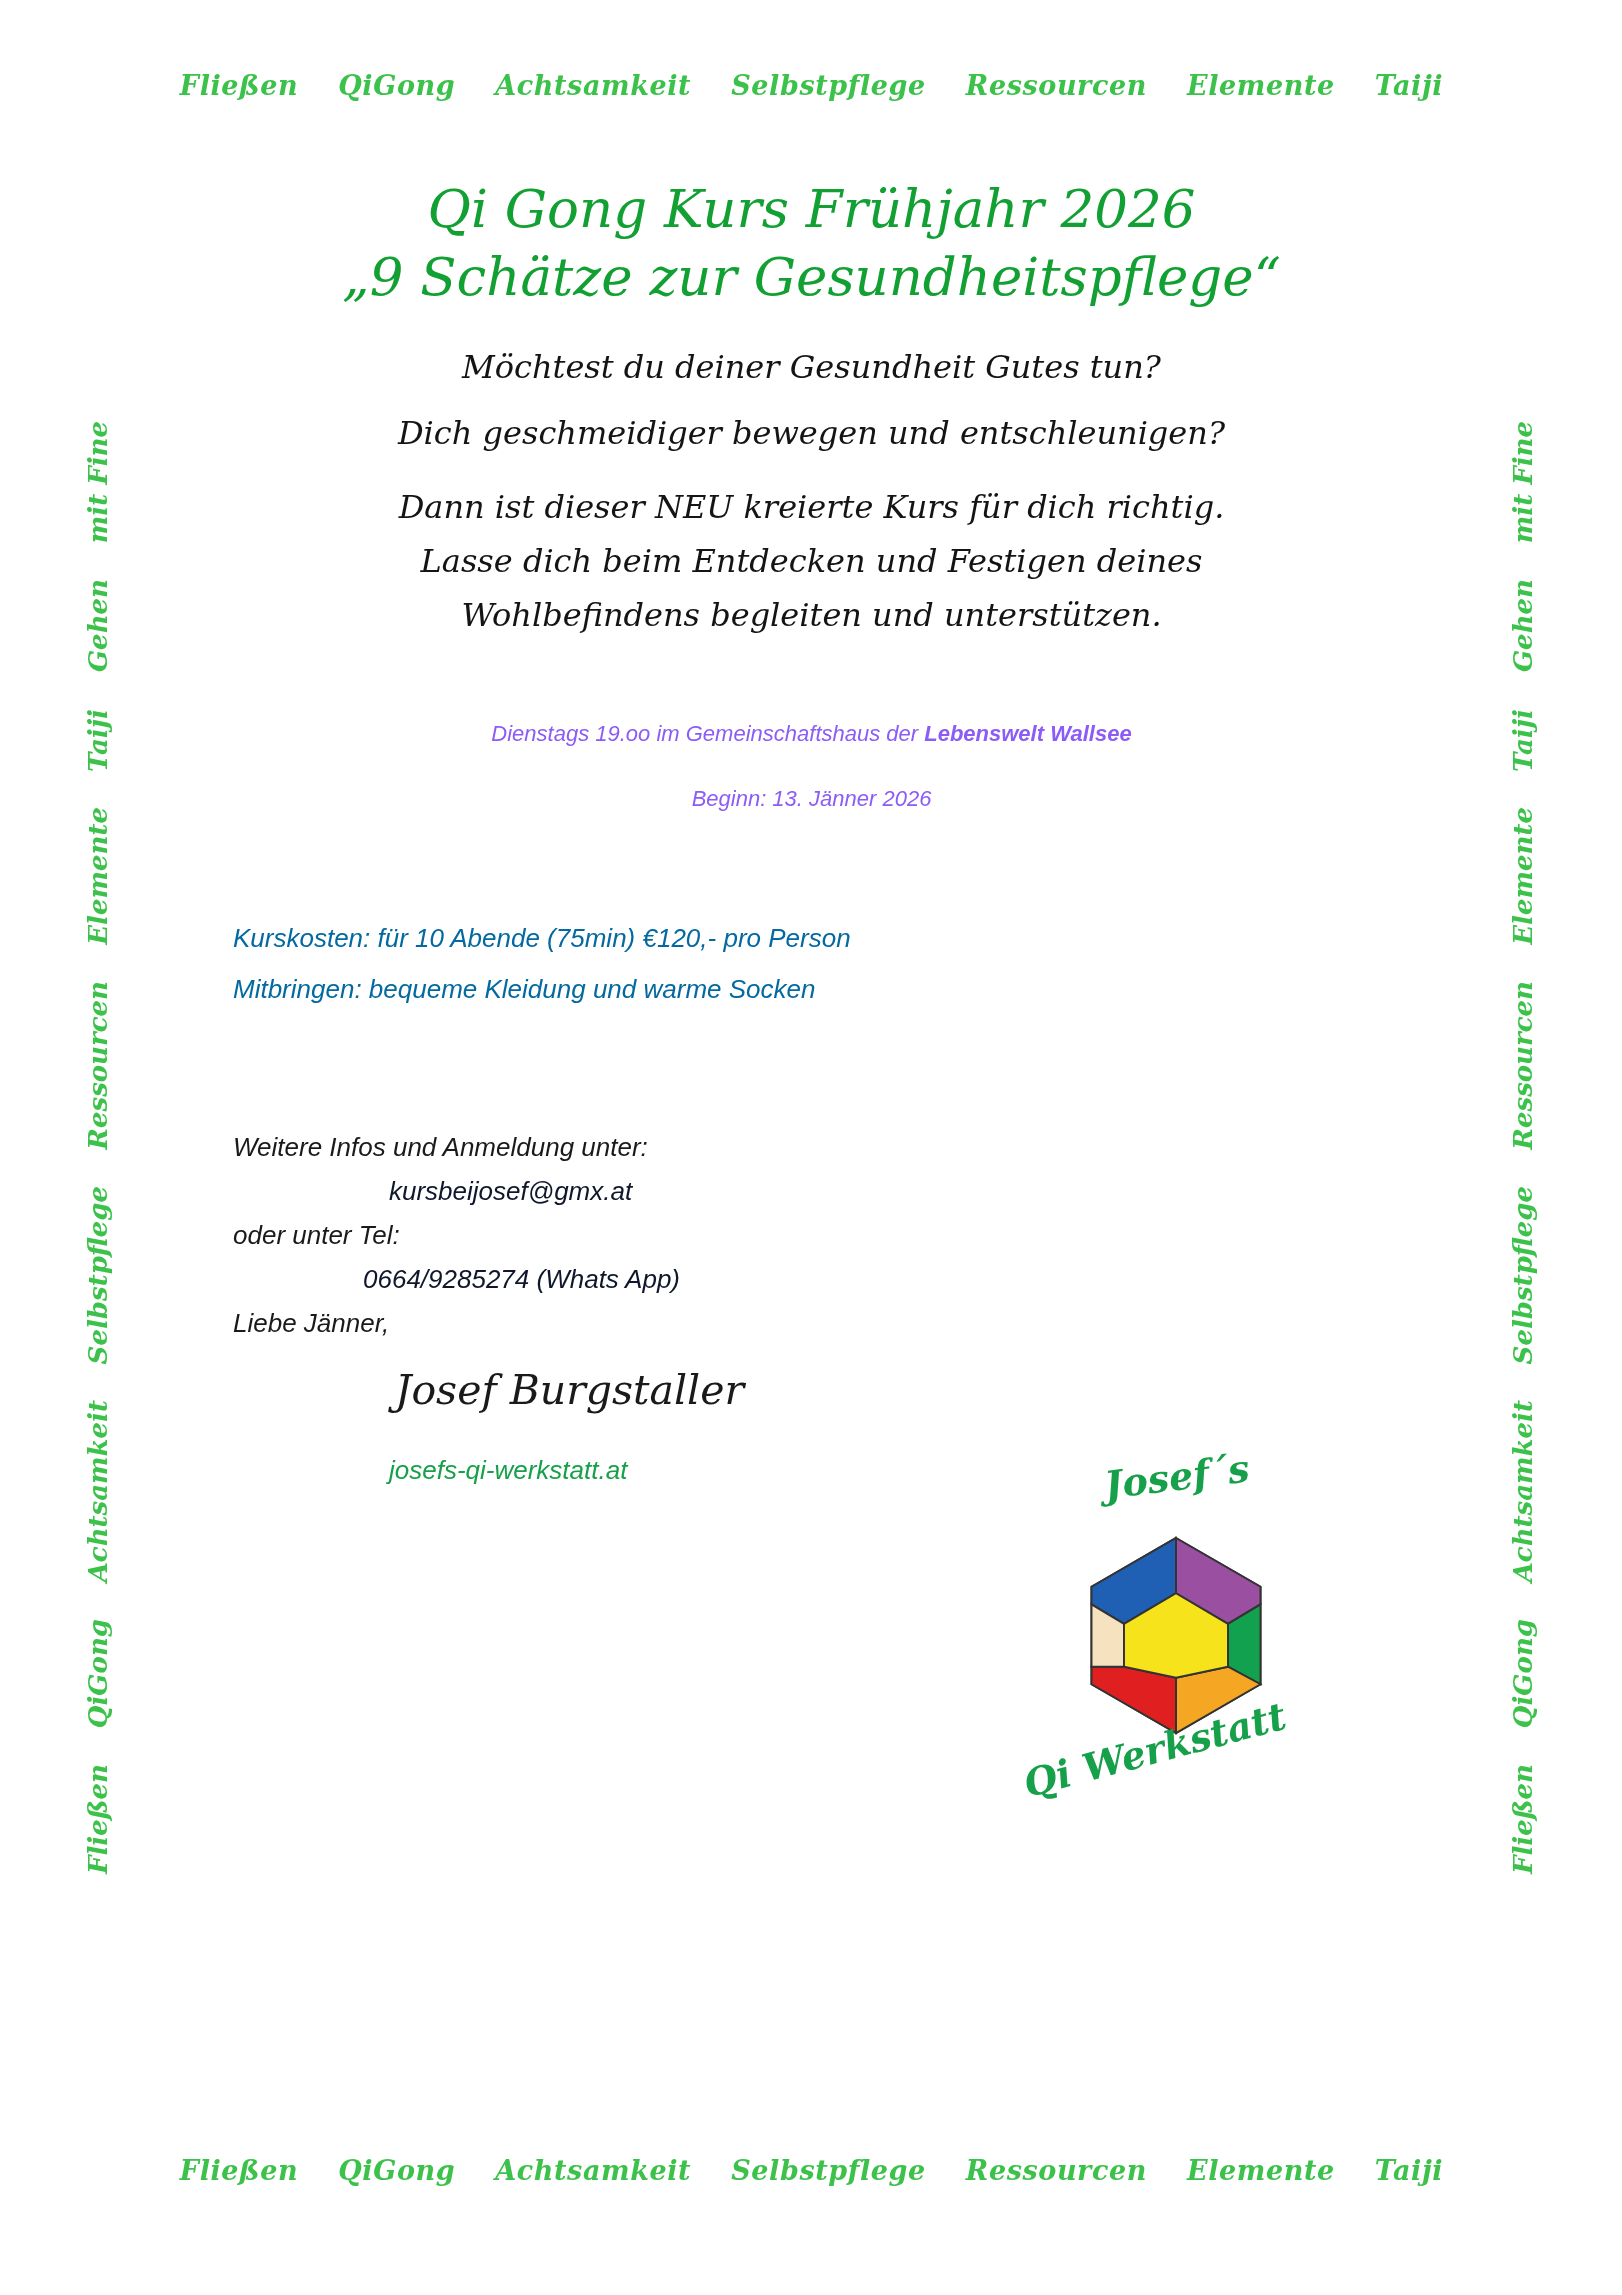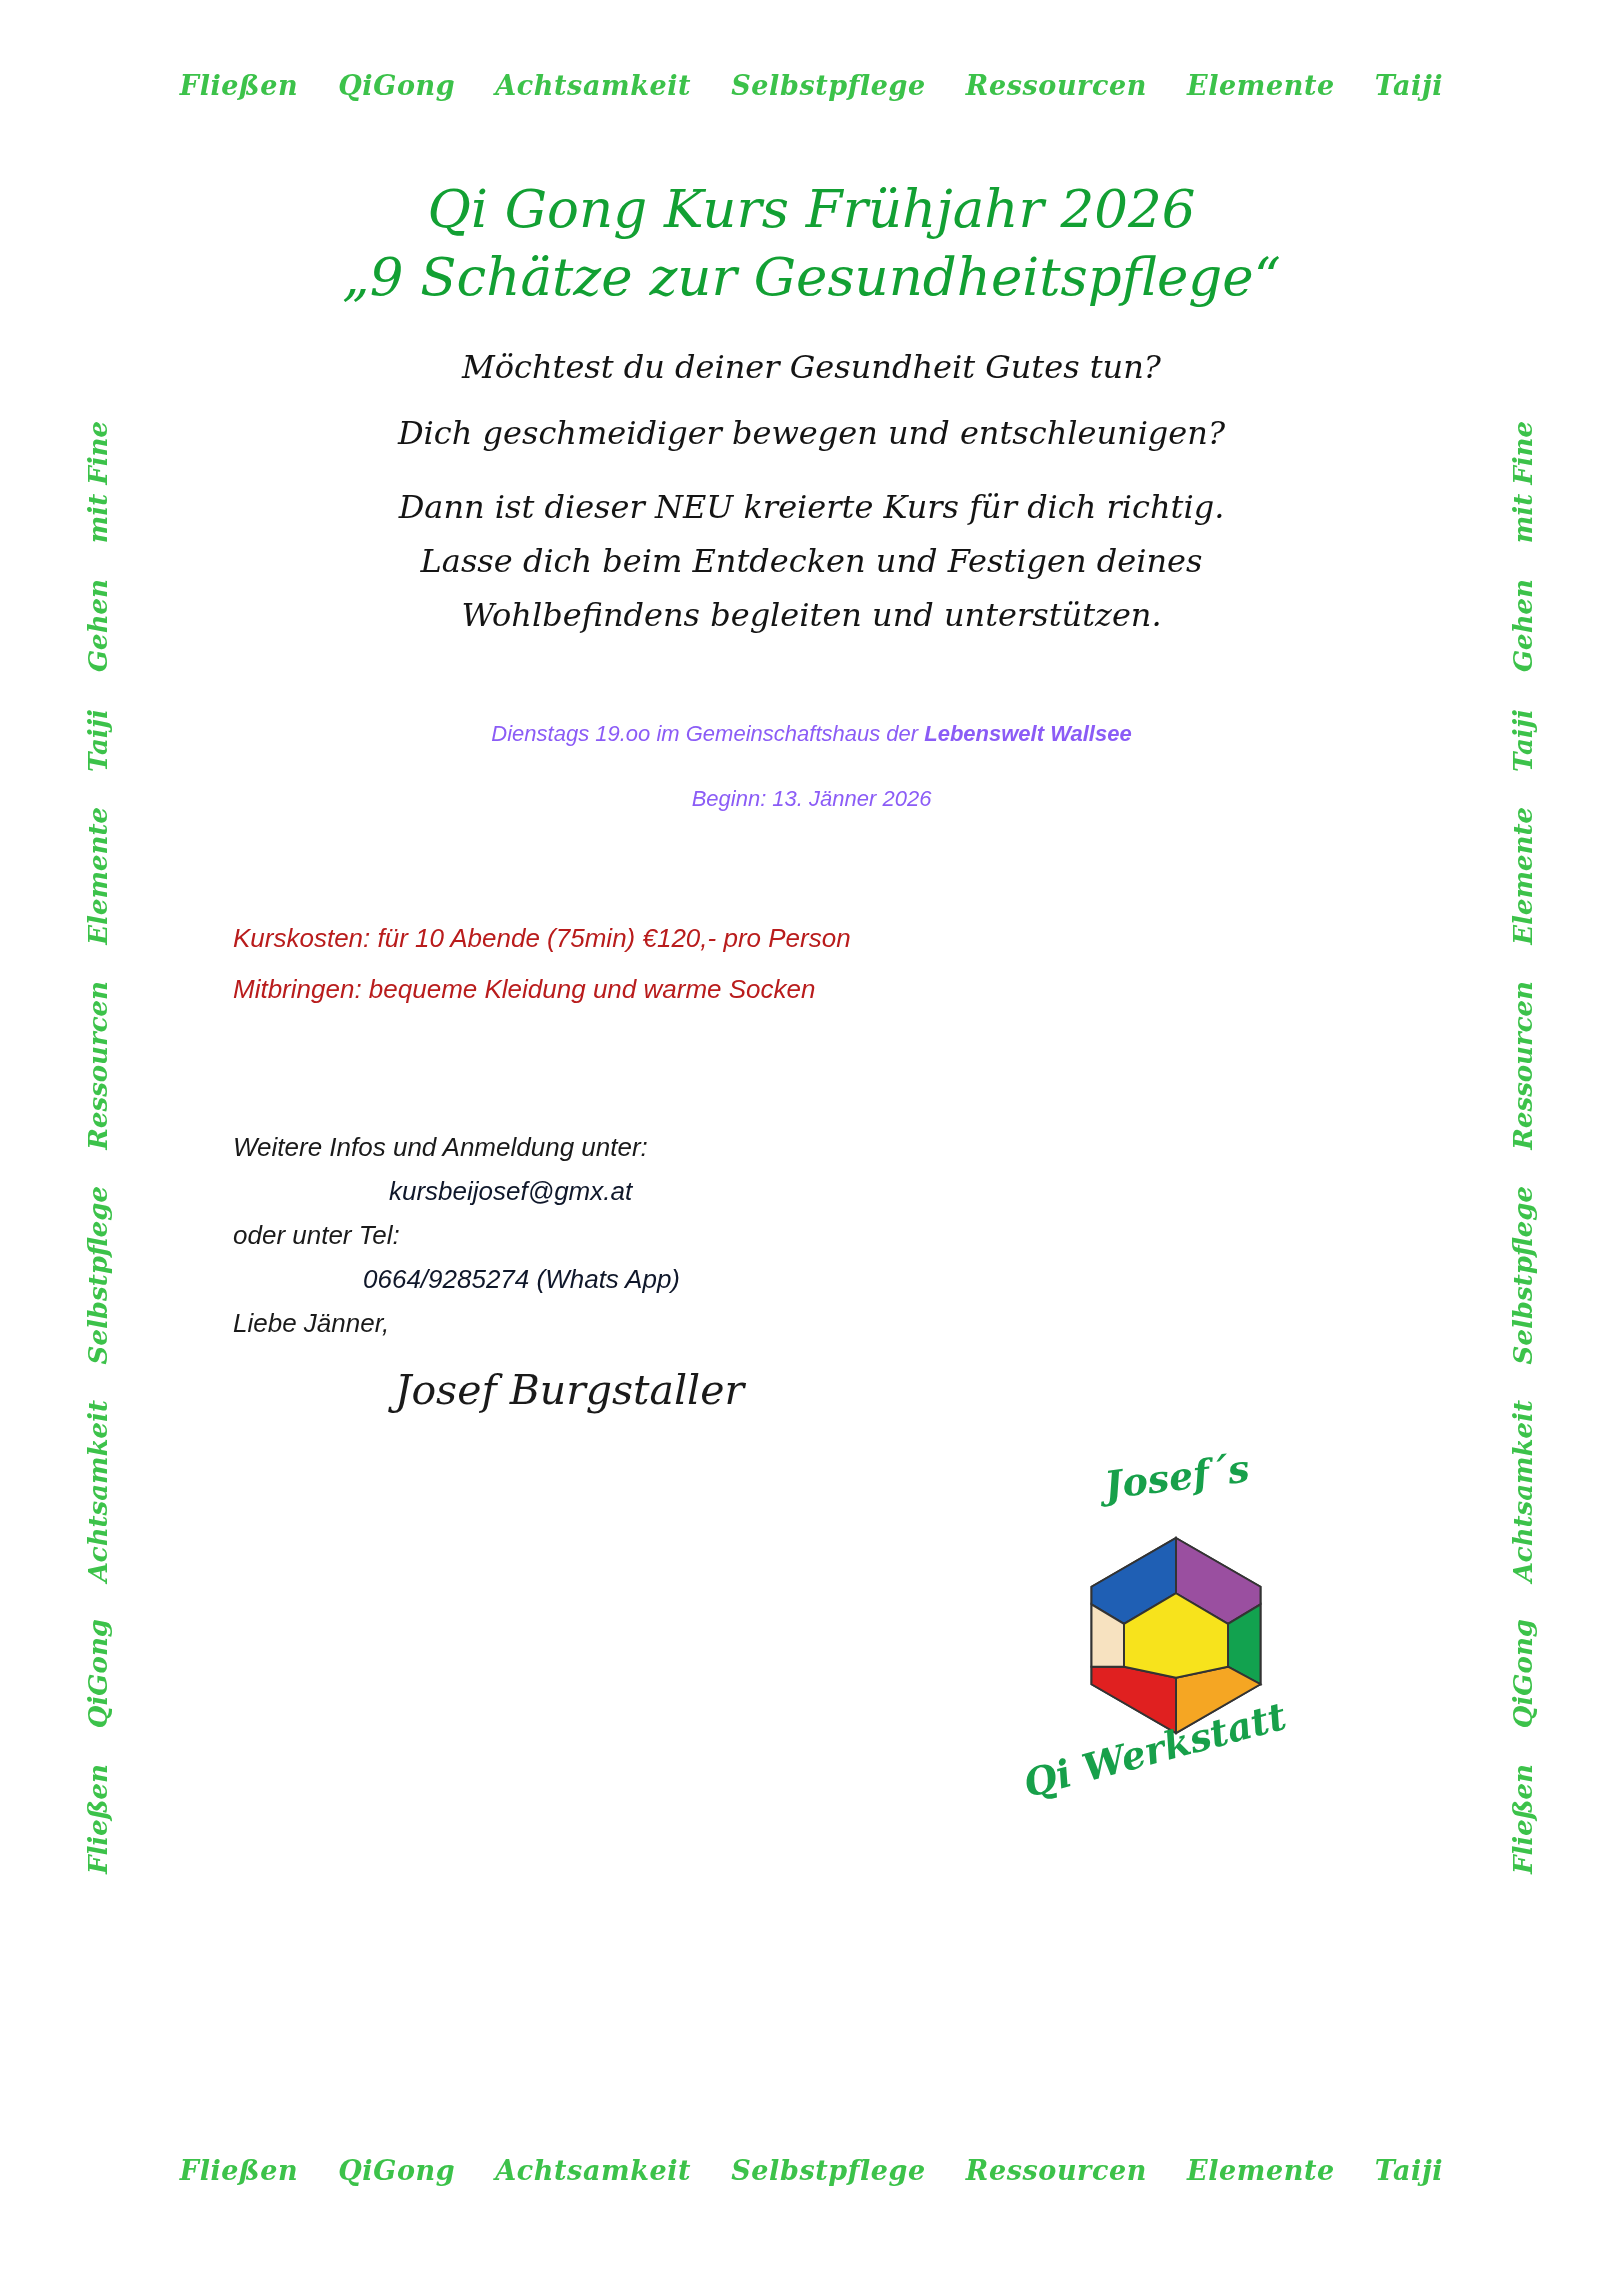--- a/index.html
+++ b/index.html
@@ -99,21 +99,21 @@
     font-style: italic;
     font-size: 22px;
     line-height: 1.55;
   }
   .schedule .strong { font-weight: bold; font-style: italic; }
   .schedule .begin { margin-top: 31px; display: block; }
 
   .costs {
     margin-top: 97px;
     margin-left: 38px;
-    color: #b91c1c;
+    color: #0369a1;
     font-family: "Liberation Sans", sans-serif;
     font-style: italic;
     font-size: 26px;
     line-height: 1.95;
   }
 
   .contact {
     margin-top: 110px;
     margin-left: 38px;
     color: #1a1a1a;
@@ -249,20 +249,21 @@
     <div>Mitbringen: bequeme Kleidung und warme Socken</div>
   </div>
 
   <div class="contact">
     <div>Weitere Infos und Anmeldung unter:</div>
     <div class="green indent1">kursbeijosef@gmx.at</div>
     <div>oder unter Tel:</div>
     <div class="green indent2">0664/9285274 (Whats App)</div>
     <div>Liebe Jänner,</div>
     <div class="signature">Josef Burgstaller</div>
+    <div class="website">josefs-qi-werkstatt.at</div>
   </div>
 
 </div>
 
 <div class="logo">
   <div class="word-top">Josef´s</div>
   <svg width="260" height="221" viewBox="0 0 400 340">
 
     <polygon points="200,20 330,95 330,245 200,320 70,245 70,95" fill="#ffffff" stroke="#333333" stroke-width="3"></polygon>
 

